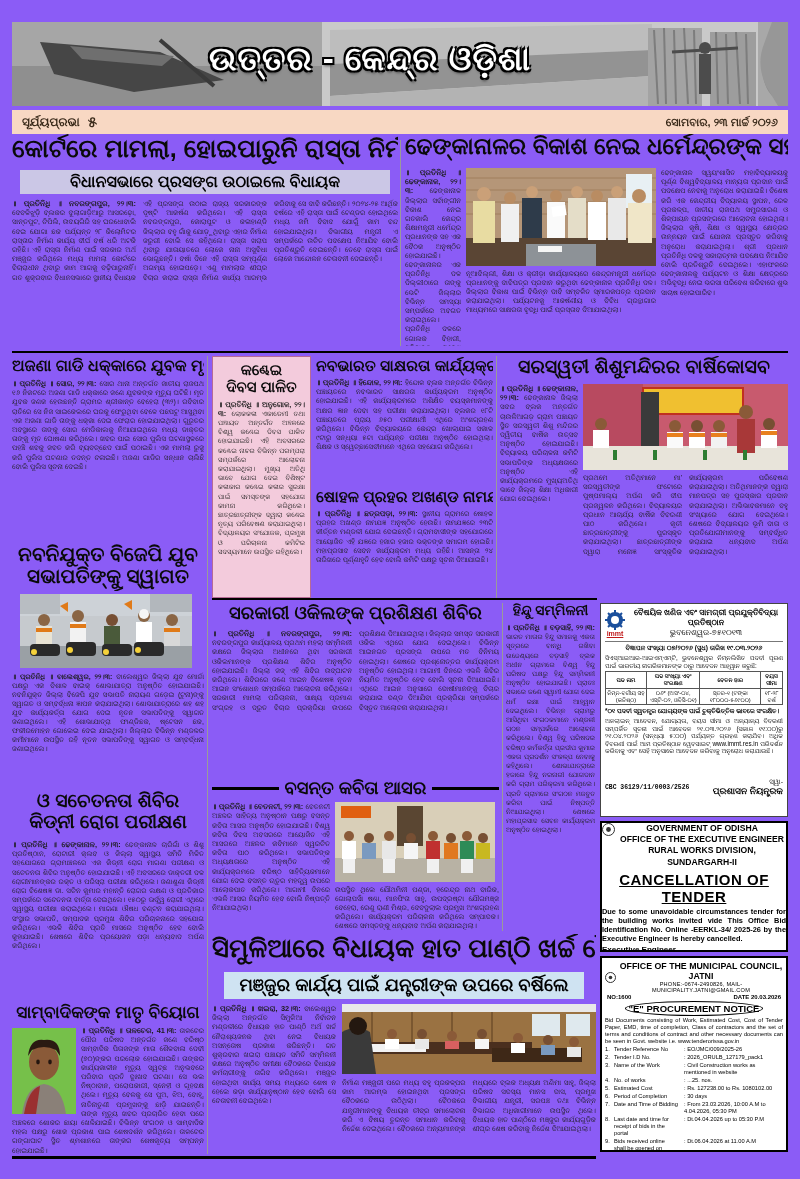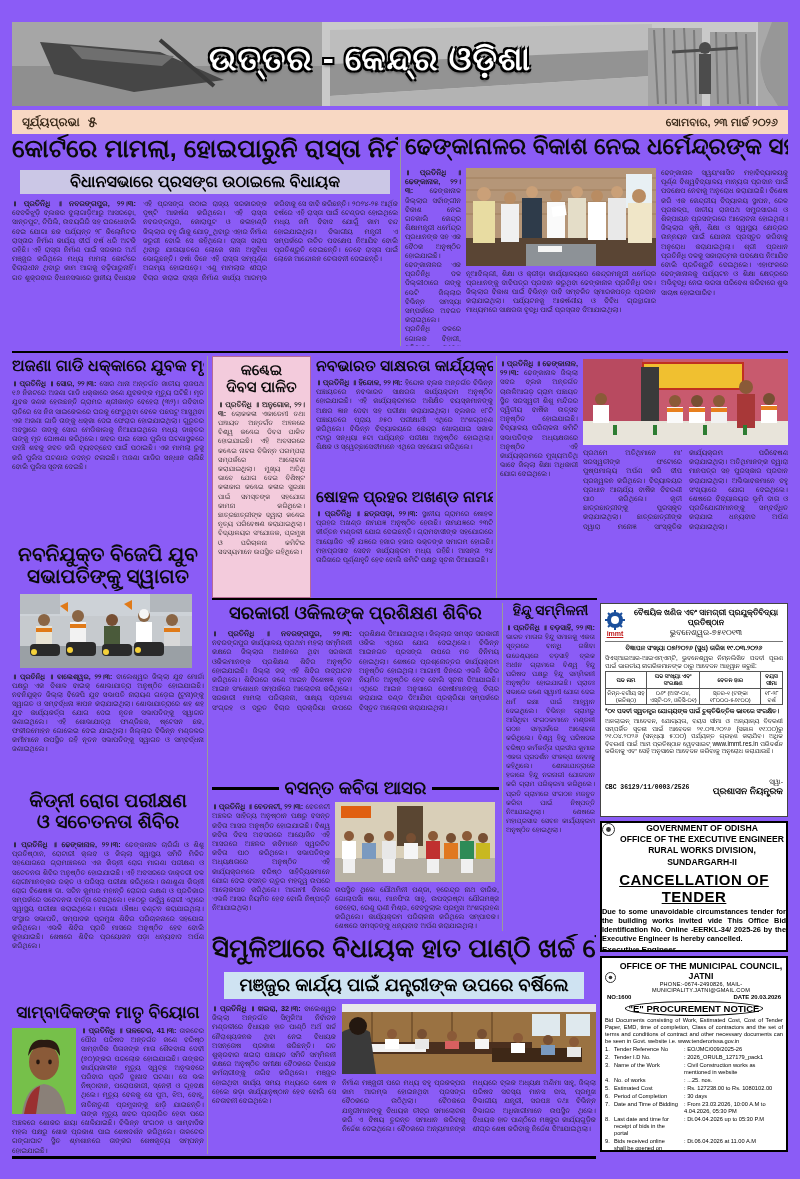--- a/index.html
+++ b/index.html
@@ -210,22 +210,22 @@
           <polygon points="104,10 112,6 112,16"></polygon>
       </g>
     </svg>
   </div>
   <div class="abs cap" style="left:12px; top:672px; width:192px; height:112px;">
     <b class="dl">॥ ପ୍ରତିନିଧି ॥ ବାଲେଶ୍ୱର, ୨୨।୩:</b>
     <span>ବାଲେଶ୍ୱର ଜିଲ୍ଲା ଯୁବ ମୋର୍ଚ୍ଚା ପକ୍ଷରୁ ଏକ ବିଶାଳ ବାଇକ୍ ଶୋଭାଯାତ୍ରା ଅନୁଷ୍ଠିତ ହୋଇଯାଇଛି। ନବନିଯୁକ୍ତ ଜିଲ୍ଲା ବିଜେପି ଯୁବ ସଭାପତି ନାରାୟଣ ଗଡ଼େଇ (ଟୁନା)ଙ୍କୁ ସ୍ୱାଗତ ଓ ସମ୍ବର୍ଦ୍ଧନା ଜ୍ଞାପନ କରାଯାଇଥିଲା। ଶୋଭାଯାତ୍ରାରେ ଶହ ଶହ ଯୁବ କାର୍ଯ୍ୟକର୍ତ୍ତା ଯୋଗ ଦେଇ ନୂତନ ସଭାପତିଙ୍କୁ ସ୍ୱାଗତ ଜଣାଇଥିଲେ। ଏହି ଶୋଭାଯାତ୍ରା ଫାଣ୍ଡିଛକ, ଷ୍ଟେସନ ଛକ, ଫକୀରମୋହନ ଗୋଲେଇ ଦେଇ ଯାଇଥିଲା। ଜିଲ୍ଲାର ବିଭିନ୍ନ ମଣ୍ଡଳର କର୍ମୀମାନେ ଉପସ୍ଥିତ ରହି ନୂତନ ସଭାପତିଙ୍କୁ ସ୍ୱାଗତ ଓ ସମ୍ବର୍ଦ୍ଧନା ଜଣାଇଥିଲେ।</span>
   </div>
 
   <div class="abs hl" style="left:12px; top:790px; width:192px; font-size:19px; height:46px;">
+    <span style="display:block;">ଓ ସଚେତନତା ଶିବିର</span>
     <span style="display:block;">କିଡ୍‌ନୀ ରୋଗ ପରୀକ୍ଷଣ</span>
-    <span style="display:block;">ଓ ସଚେତନତା ଶିବିର</span>
   </div>
   <div class="abs bt" style="left:12px; top:840px; width:192px; height:160px;">
     <b class="dl">॥ ପ୍ରତିନିଧି ॥ ଢେଙ୍କାନାଳ, ୨୨।୩:</b>
     <span>ଢେଙ୍କାନାଳ ଚାରିଗାଁ ଓ ଶିଶୁ ପ୍ରତିଷ୍ଠାନ, ରୋଟାରୀ କ୍ଲବ ଓ ଜିଲ୍ଲା ସ୍ୱାସ୍ଥ୍ୟ ସମିତି ମିଳିତ ସହଯୋଗରେ ଗ୍ରାମାଞ୍ଚଳରେ ଏକ କିଡ୍‌ନୀ ରୋଗ ମାଗଣା ପରୀକ୍ଷଣ ଓ ସଚେତନତା ଶିବିର ଅନୁଷ୍ଠିତ ହୋଇଯାଇଛି। ଏହି ଅବସରରେ ଡାକ୍ତରୀ ଦଳ ରୋଗୀମାନଙ୍କର ରକ୍ତ ଓ ପରିସ୍ରା ପରୀକ୍ଷା କରିଥିଲେ। ଜଣାଶୁଣା କିଡ୍‌ନୀ ରୋଗ ବିଶେଷଜ୍ଞ ଡା. ସଚିନ କୁମାର ମହାନ୍ତି ରୋଗର ଲକ୍ଷଣ ଓ ପ୍ରତିକାର ସମ୍ପର୍କରେ ସଚେତନତା ବାର୍ତ୍ତା ଦେଇଥିଲେ। ୧୫୦ରୁ ଊର୍ଦ୍ଧ୍ୱ ରୋଗୀ ଏଥିରେ ସ୍ୱାସ୍ଥ୍ୟ ପରୀକ୍ଷା କରାଇଥିଲେ। ମାଗଣା ଔଷଧ ବଣ୍ଟନ କରାଯାଇଥିଲା। ସଂସ୍ଥାର ସଭାପତି, ସମ୍ପାଦକ ପ୍ରମୁଖ ଶିବିର ପରିଚାଳନାରେ ସହଯୋଗ କରିଥିଲେ। ଏଭଳି ଶିବିର ପ୍ରତି ମାସରେ ଅନୁଷ୍ଠିତ ହେବ ବୋଲି କୁହାଯାଇଛି। ଶେଷରେ ଶିବିର ପ୍ରୟୋଜନ ପଡ଼ା ଧନ୍ୟବାଦ ଅର୍ପଣ କରିଥିଲେ।</span>
   </div>
 
   <div class="abs hl" style="left:12px; top:1003px; width:192px; font-size:17px; height:21px; white-space:nowrap;">ସାମ୍ବାଦିକଙ୍କ ମାତୃ ବିୟୋଗ</div>
   <div class="abs bt" style="left:12px; top:1026px; width:192px; height:128px;">
     <svg width="64" height="86" viewBox="0 0 64 86" style="float:left; margin:2px 5px 2px 0;">
       <rect width="64" height="86" fill="#76c04a"></rect>
@@ -260,20 +260,21 @@
   </div>
   <div class="abs hl" style="left:316px; top:488px; width:177px; font-size:15.5px; height:19px; white-space:nowrap;">ଷୋହଳ ପ୍ରହର ଅଖଣ୍ଡ ନାମଯଜ୍ଞ</div>
   <div class="abs bt" style="left:316px; top:509px; width:177px; height:88px;">
     <b class="dl">॥ ପ୍ରତିନିଧି ॥ ଛତ୍ରପଡ଼ା, ୨୨।୩:</b>
     <span>ସ୍ଥାନୀୟ ଗ୍ରାମରେ ଷୋହଳ ପ୍ରହର ଅଖଣ୍ଡ ନାମଯଜ୍ଞ ଅନୁଷ୍ଠିତ ହେଉଛି। ନାମଯଜ୍ଞରେ ୨୩ଟି କୀର୍ତ୍ତନ ମଣ୍ଡଳୀ ଯୋଗ ଦେଇଛନ୍ତି। ଗ୍ରାମବାସୀଙ୍କ ସହଯୋଗରେ ଆୟୋଜିତ ଏହି ଯଜ୍ଞରେ ହଜାର ହଜାର ଭକ୍ତଙ୍କ ସମାଗମ ହୋଇଛି। ମହାପ୍ରସାଦ ସେବନ କାର୍ଯ୍ୟକ୍ରମ ମଧ୍ୟ ରହିଛି। ଆସନ୍ତା ୨୪ ତାରିଖରେ ପୂର୍ଣ୍ଣାହୁତି ହେବ ବୋଲି କମିଟି ପକ୍ଷରୁ ସୂଚନା ଦିଆଯାଇଛି।</span>
   </div>
 
   <div class="abs vline" style="left:496px; top:356px; height:242px;"></div>
 
   <div class="abs" style="left:500px; top:356px; width:288px; height:242px; overflow:hidden;">
+    <div class="hl" style="font-size:19px; height:25px; white-space:nowrap;">ସରସ୍ୱତୀ ଶିଶୁମନ୍ଦିରର ବାର୍ଷିକୋସବ</div>
     <div style="display:flex; gap:5px; margin-top:3px;">
       <div class="bt" style="width:78px; height:210px;">
         <b class="dl">॥ ପ୍ରତିନିଧି ॥ ଢେଙ୍କାନାଳ, ୨୨।୩:</b>
         <span>ଢେଙ୍କାନାଳ ଜିଲ୍ଲା ସଦର ବ୍ଲକ ଅନ୍ତର୍ଗତ ଚାଉଳିଆଗଡ଼ ଗ୍ରାମ ପଞ୍ଚାୟତ ସ୍ଥିତ ସରସ୍ୱତୀ ଶିଶୁ ମନ୍ଦିରର ଦ୍ୱିତୀୟ ବାର୍ଷିକ ଉତ୍ସବ ଅନୁଷ୍ଠିତ ହୋଇଯାଇଛି। ବିଦ୍ୟାଳୟ ପରିଚାଳନା କମିଟି ସଭାପତିଙ୍କ ଅଧ୍ୟକ୍ଷତାରେ ଅନୁଷ୍ଠିତ ଏହି କାର୍ଯ୍ୟକ୍ରମରେ ମୁଖ୍ୟଅତିଥି ଭାବେ ଜିଲ୍ଲା ଶିକ୍ଷା ଅଧିକାରୀ ଯୋଗ ଦେଇଥିଲେ।</span>
       </div>
       <div style="flex:1;">
         <svg width="205" height="86" viewBox="0 0 205 86" preserveAspectRatio="none">
           <rect width="205" height="86" fill="#c85a6e"></rect>
           <rect x="0" y="0" width="60" height="86" fill="#b84a60"></rect>
           <rect x="60" y="4" width="100" height="26" fill="#f0c030"></rect>

